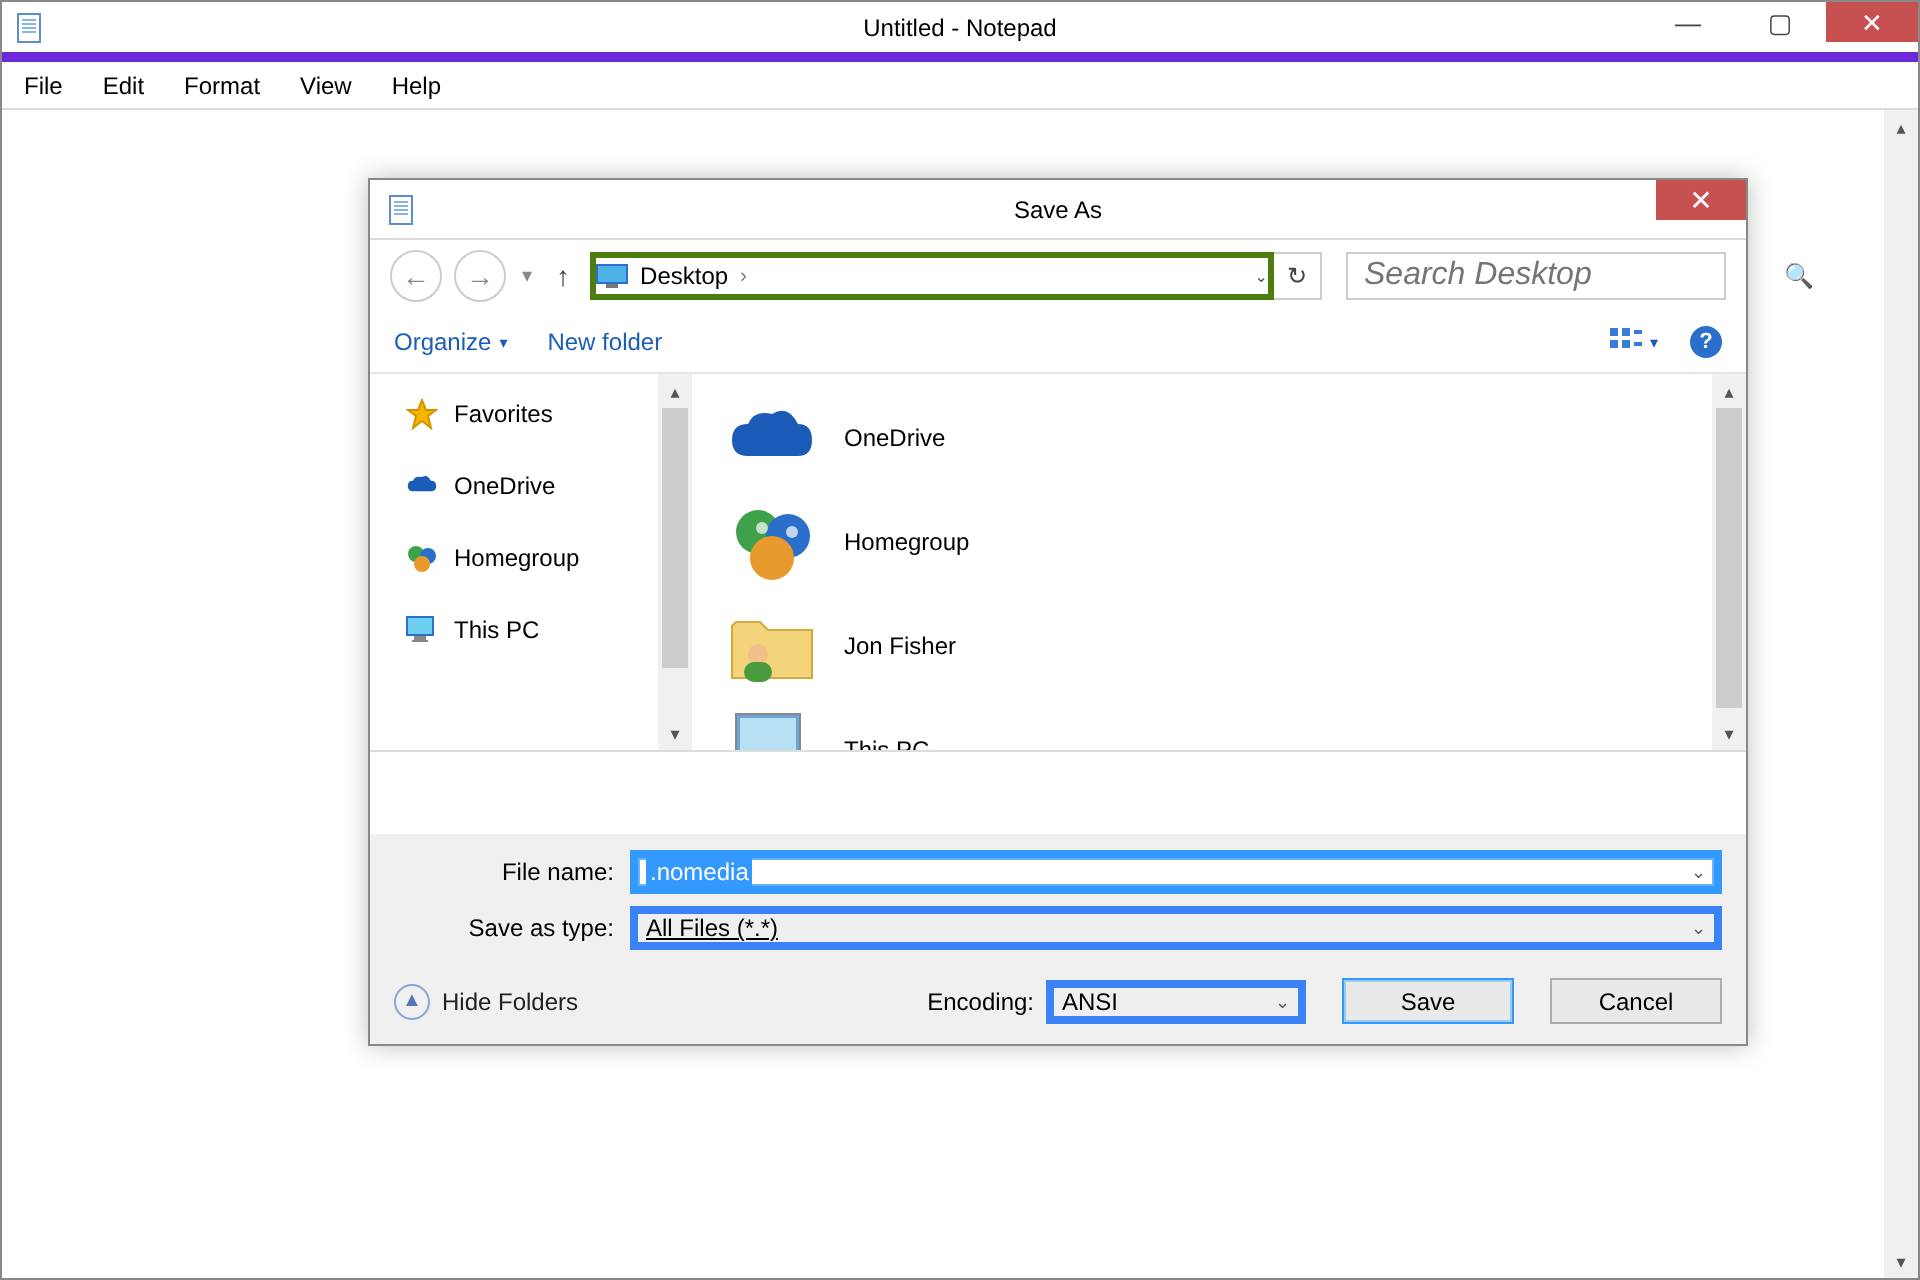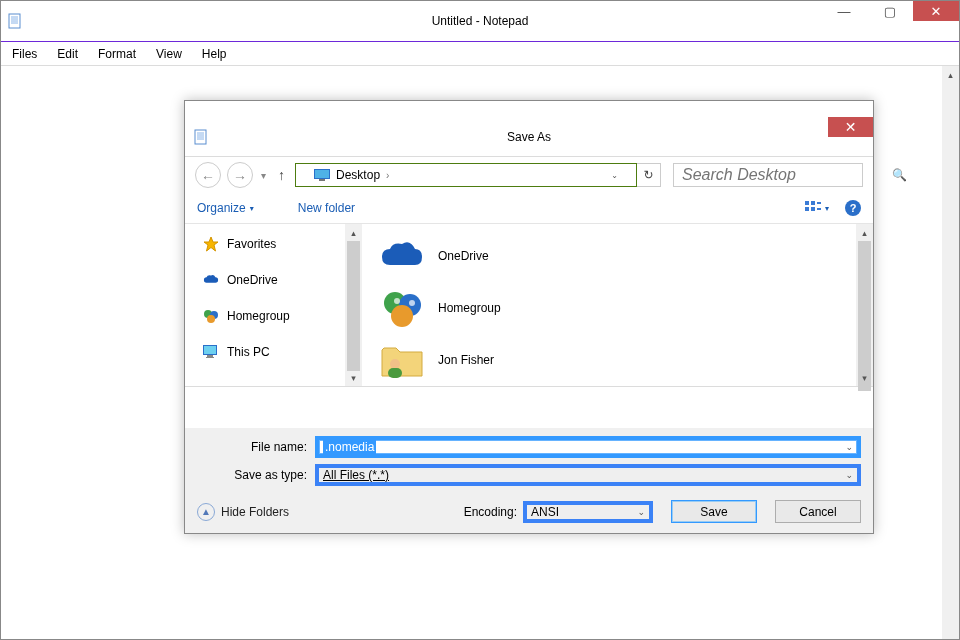--- a/index.html
+++ b/index.html
@@ -1,21 +1,21 @@
 <!DOCTYPE html>
 <html><head>
 <meta charset="utf-8">
 <style>
   * { box-sizing: border-box; font-family: "Segoe UI", Tahoma, sans-serif; }
   html, body { margin: 0; padding: 0; width: 960px; height: 640px; overflow: hidden; background: #fff; }
   body { border: 1px solid #888; }
 
   
   .titlebar {
-    height: 41px; background: #fff; border-bottom: 1px solid #6d28d9;
+    height: 30px; background: #fff; border-bottom: 5px solid #6d28d9;
     display: flex; align-items: center; position: relative; font-size: 12px;
   }
   .titlebar .app-icon {
     width: 16px; height: 16px; margin-left: 6px; display:inline-block;
   }
   .titlebar .app-title {
     position: absolute; left: 50%; transform: translateX(-50%);
     color: #000; font-size: 12px;
   }
   .win-controls { position: absolute; right: 0; top: 0; display:flex; }
@@ -46,23 +46,22 @@
   .vscroll .arrow.up { position:absolute; top:0; }
   .vscroll .arrow.down { position:absolute; bottom:0; }
 
   
   .dialog {
     position: absolute; left: 183px; top: 34px; width: 690px; height: 434px;
     background: #fff; border: 1px solid #888; box-shadow: 0 0 12px rgba(0,0,0,0.25);
     display: flex; flex-direction: column;
   }
   .d-titlebar {
-    height: 40px; display:flex; align-items:center; position:relative;
+    height: 30px; display:flex; align-items:center; position:relative;
     border-bottom: 1px solid #dcdcdc;
-    margin-top: 16px;
   }
   .d-titlebar .d-icon { width:16px; height:16px; margin-left:8px; }
   .d-titlebar .d-title { position:absolute; left:50%; transform:translateX(-50%); font-size:12px; }
   .d-close {
     position:absolute; right:0; top:0; width:45px; height:20px;
     background:#c75050; color:#fff; display:flex; align-items:center; justify-content:center;
     font-size:14px; cursor:default;
   }
 
   
@@ -70,22 +69,22 @@
     height: 36px; display:flex; align-items:center; gap:6px; padding: 0 10px;
   }
   .nav-arrow {
     width:26px; height:26px; border:1px solid #ccc; border-radius:50%;
     display:flex; align-items:center; justify-content:center; color:#888;
     font-size:14px; cursor:default;
   }
   .nav-sep { font-size:10px; color:#888; padding:0 2px;}
   .nav-up { font-size:14px; color:#444; padding:0 4px; cursor:default; }
   .breadcrumb {
-    flex:1; height:24px; border:1px solid #4d7c0f; display:flex; align-items:center;
-    font-size:12px; padding:0 18px; gap:6px;
+    flex:1; height:24px; border:3px solid #4d7c0f; display:flex; align-items:center;
+    font-size:12px; padding:0 0; gap:6px;
   }
   .breadcrumb .bc-drop { margin-left:auto; color:#555; font-size:8px; }
   .refresh {
     width:24px; height:24px; border:1px solid #ccc; border-left:none;
     display:flex; align-items:center; justify-content:center; font-size:12px; color:#444;
     cursor:default; margin-left:-6px;
   }
   .search {
     width:190px; height:24px; border:1px solid #ccc; display:flex; align-items:center;
     padding:0 6px; font-size:12px; color:#888; margin-left:6px;
@@ -109,21 +108,21 @@
     display:flex; align-items:center; justify-content:center; font-size:11px; font-weight:bold;
     margin-left:16px;
   }
 
   
   .d-body {
     flex:1; display:flex; border-top:1px solid #e5e5e5; border-bottom:1px solid #dcdcdc;
     min-height:0;
   }
   .side-nav {
-    width:160px; overflow:hidden; position:relative; font-size:12px; padding:6px 0;
+    width:144px; overflow:hidden; position:relative; font-size:12px; padding:6px 0;
   }
   .side-item {
     display:flex; align-items:center; gap:8px; padding:6px 8px 6px 18px;
     cursor:default;
   }
   .side-item .ic { width:16px; height:16px; display:inline-flex; align-items:center; justify-content:center; }
   .side-group { margin-bottom:8px; }
   .side-scroll {
     width:17px; background:#f0f0f0; position:relative;
   }
@@ -194,21 +193,21 @@
   </span>
   <span class="app-title">Untitled - Notepad</span>
   <div class="win-controls">
     <div class="win-btn">—</div>
     <div class="win-btn">▢</div>
     <div class="win-btn close">✕</div>
   </div>
 </div>
 
 <div class="menubar">
-  <div class="menu-item">Files</div>
+  <div class="menu-item">File</div>
   <div class="menu-item">Edit</div>
   <div class="menu-item">Format</div>
   <div class="menu-item">View</div>
   <div class="menu-item">Help</div>
 </div>
 
 <div class="client">
   <div class="vscroll">
     <div class="arrow up">▴</div>
     <div class="arrow down">▾</div>
@@ -252,21 +251,21 @@
         <input placeholder="Search Desktop" style="">
         <span class="s-icon">🔍</span>
       </div>
     </div>
 
     <div class="tool-row">
       <div class="tool-link">
         <span>Organize</span>
         <span class="drop">▾</span>
       </div>
-      <div class="tool-link" style="margin-left:44px;">New folder</div>
+      <div class="tool-link" style="margin-left:20px;">New folder</div>
       <div class="tool-spacer"></div>
       <div class="view-btn">
         <svg width="16" height="14" viewBox="0 0 16 14">
           <rect x="0" y="0" width="4" height="4" fill="#3a7bd5"></rect>
             <rect x="6" y="0" width="4" height="4" fill="#3a7bd5"></rect>
           <rect x="0" y="6" width="4" height="4" fill="#3a7bd5"></rect>
             <rect x="6" y="6" width="4" height="4" fill="#3a7bd5"></rect>
           <rect x="12" y="1" width="4" height="2" fill="#3a7bd5"></rect>
             <rect x="12" y="7" width="4" height="2" fill="#3a7bd5"></rect>
         </svg>

